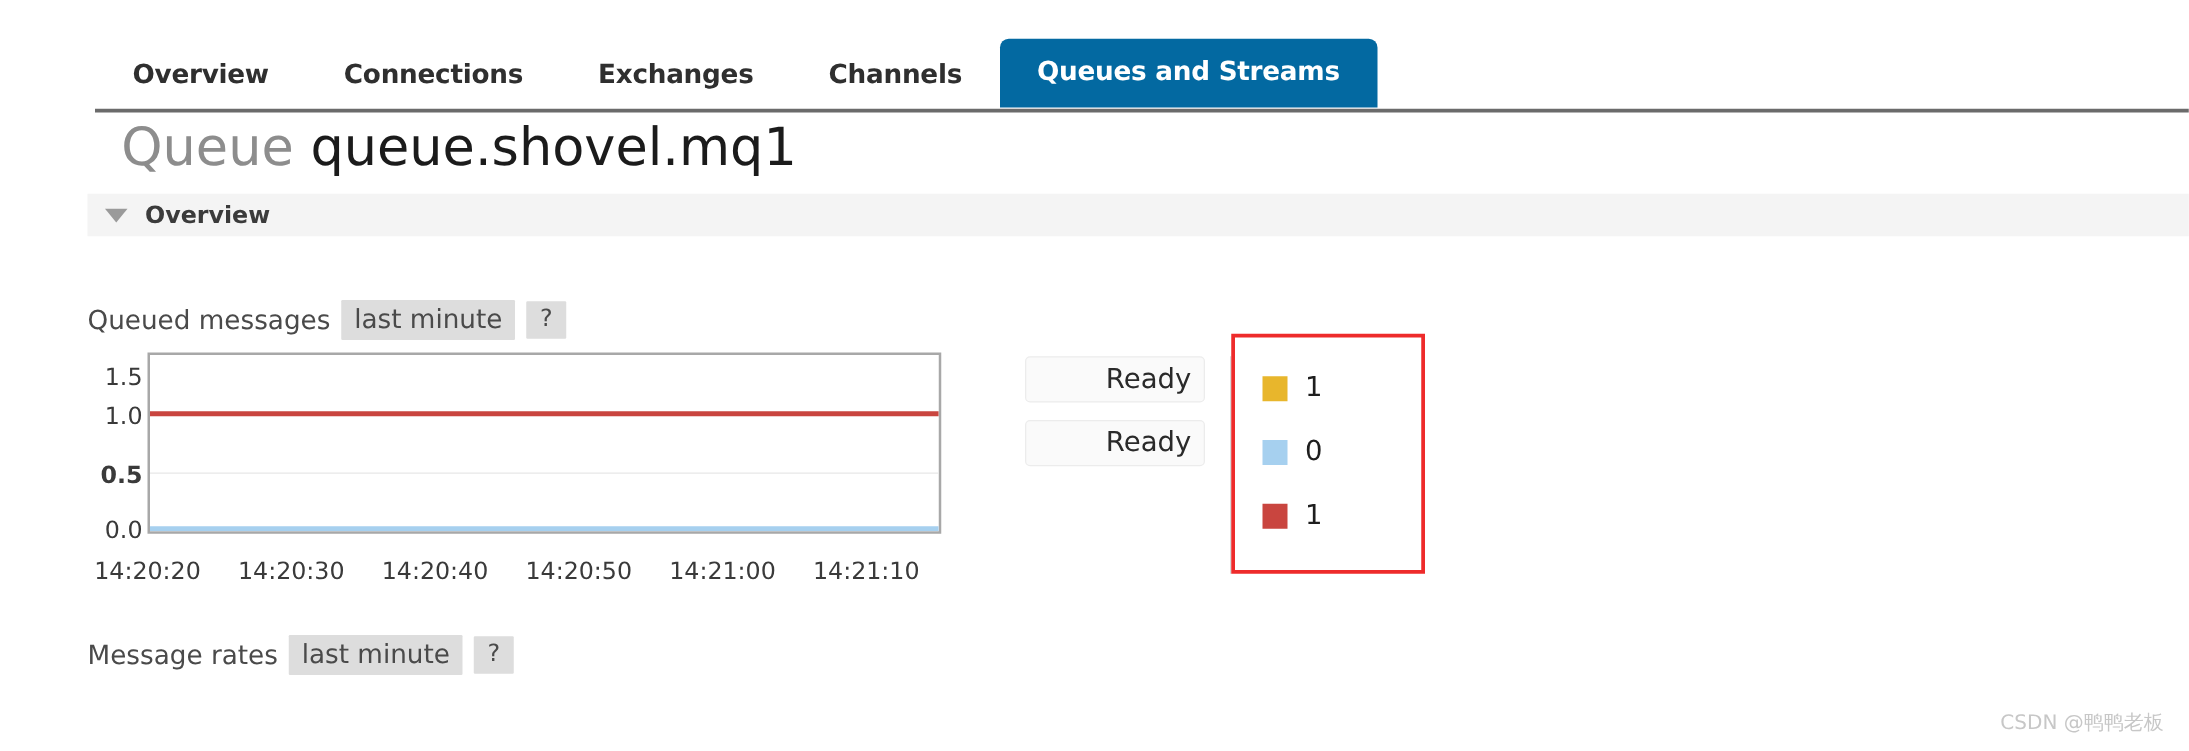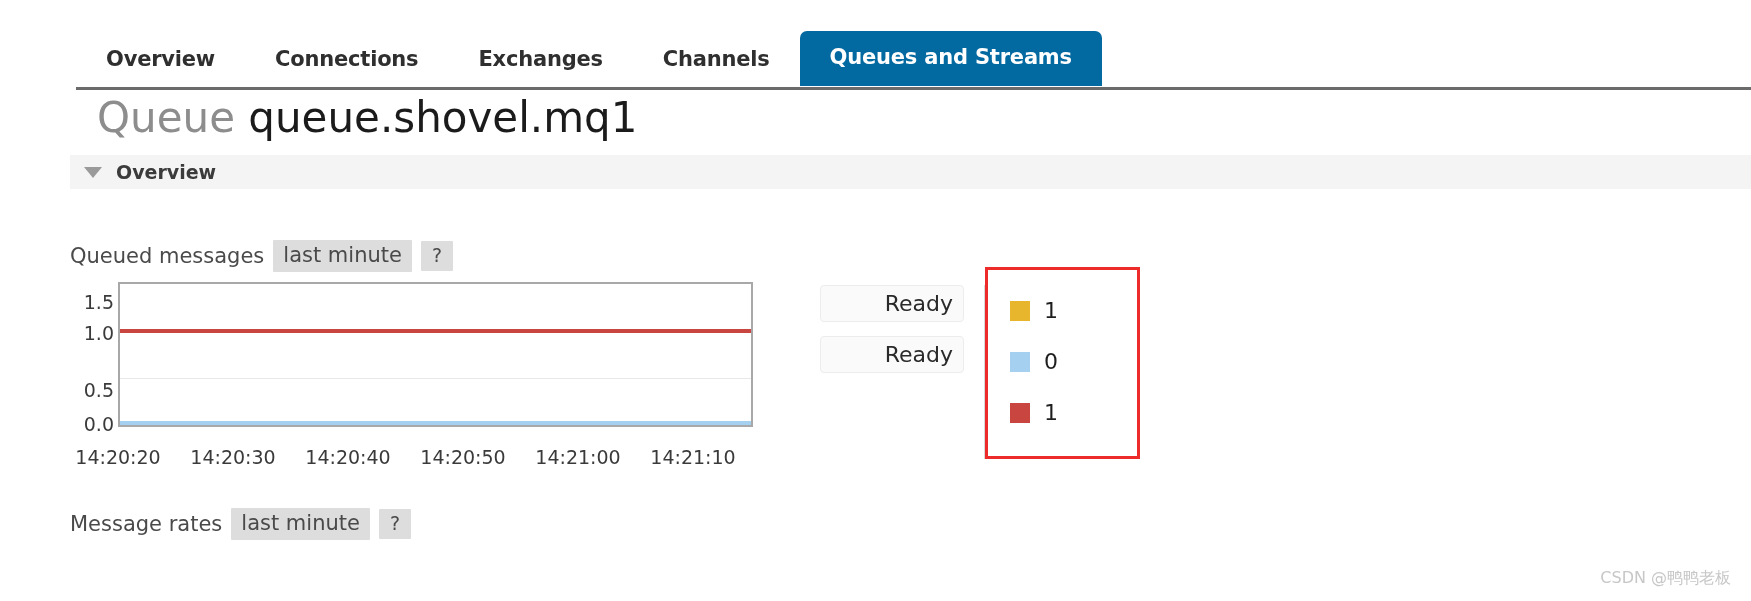--- a/index.html
+++ b/index.html
@@ -282,21 +282,21 @@
   <span>Queued messages</span>
   <span class="period">last minute</span>
   <span class="help">?</span>
 </div>
 
 <div class="chart-area">
 
   <div class="y-labels">
     <div class="y-label" style="top:4px;margin-top:16px;">1.5</div>
     <div class="y-label" style="top:51px;">1.0</div>
-    <div class="y-label" style="top:108px;">0.5</div>
+    <div class="y-label" style="top:98px;font-weight:bold;">0.5</div>
     <div class="y-label" style="top:142px;">0.0</div>
   </div>
 
   <div class="plot">
     <div class="gridline" style="top:94px;"></div>
     <div class="gridline" style="top:140px;"></div>
     <div class="series-line total" style="top:45px;"></div>
     <div class="series-line unacked" style="top:137px;"></div>
   </div>
 

